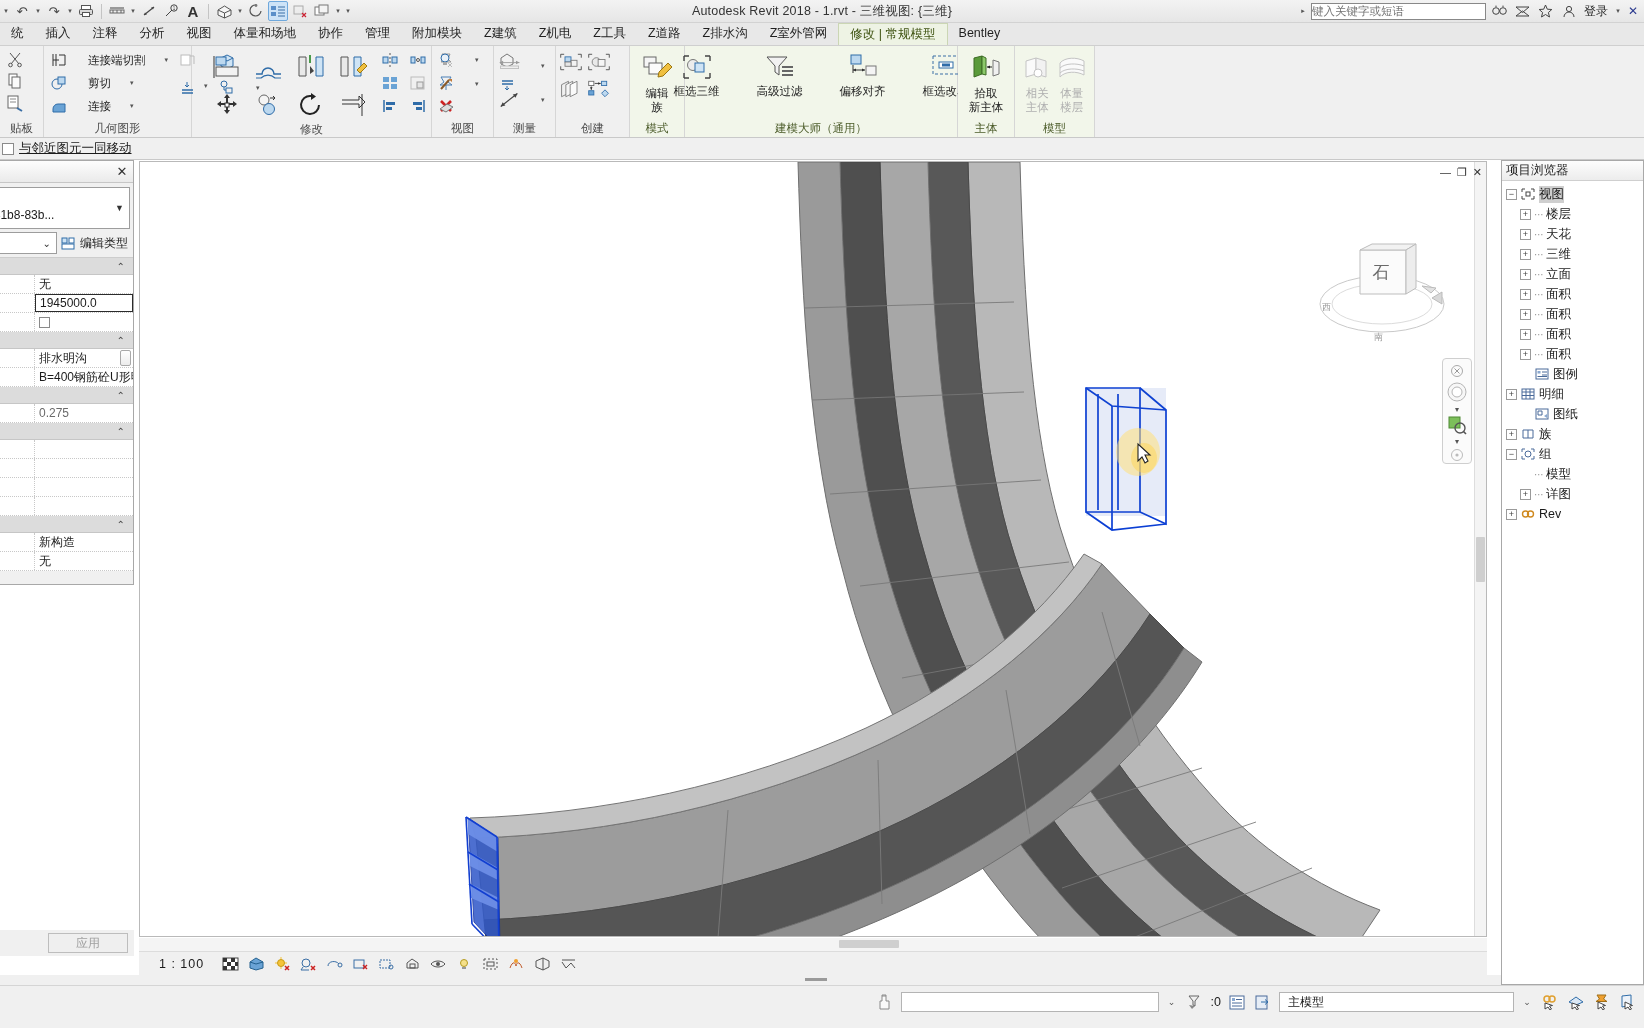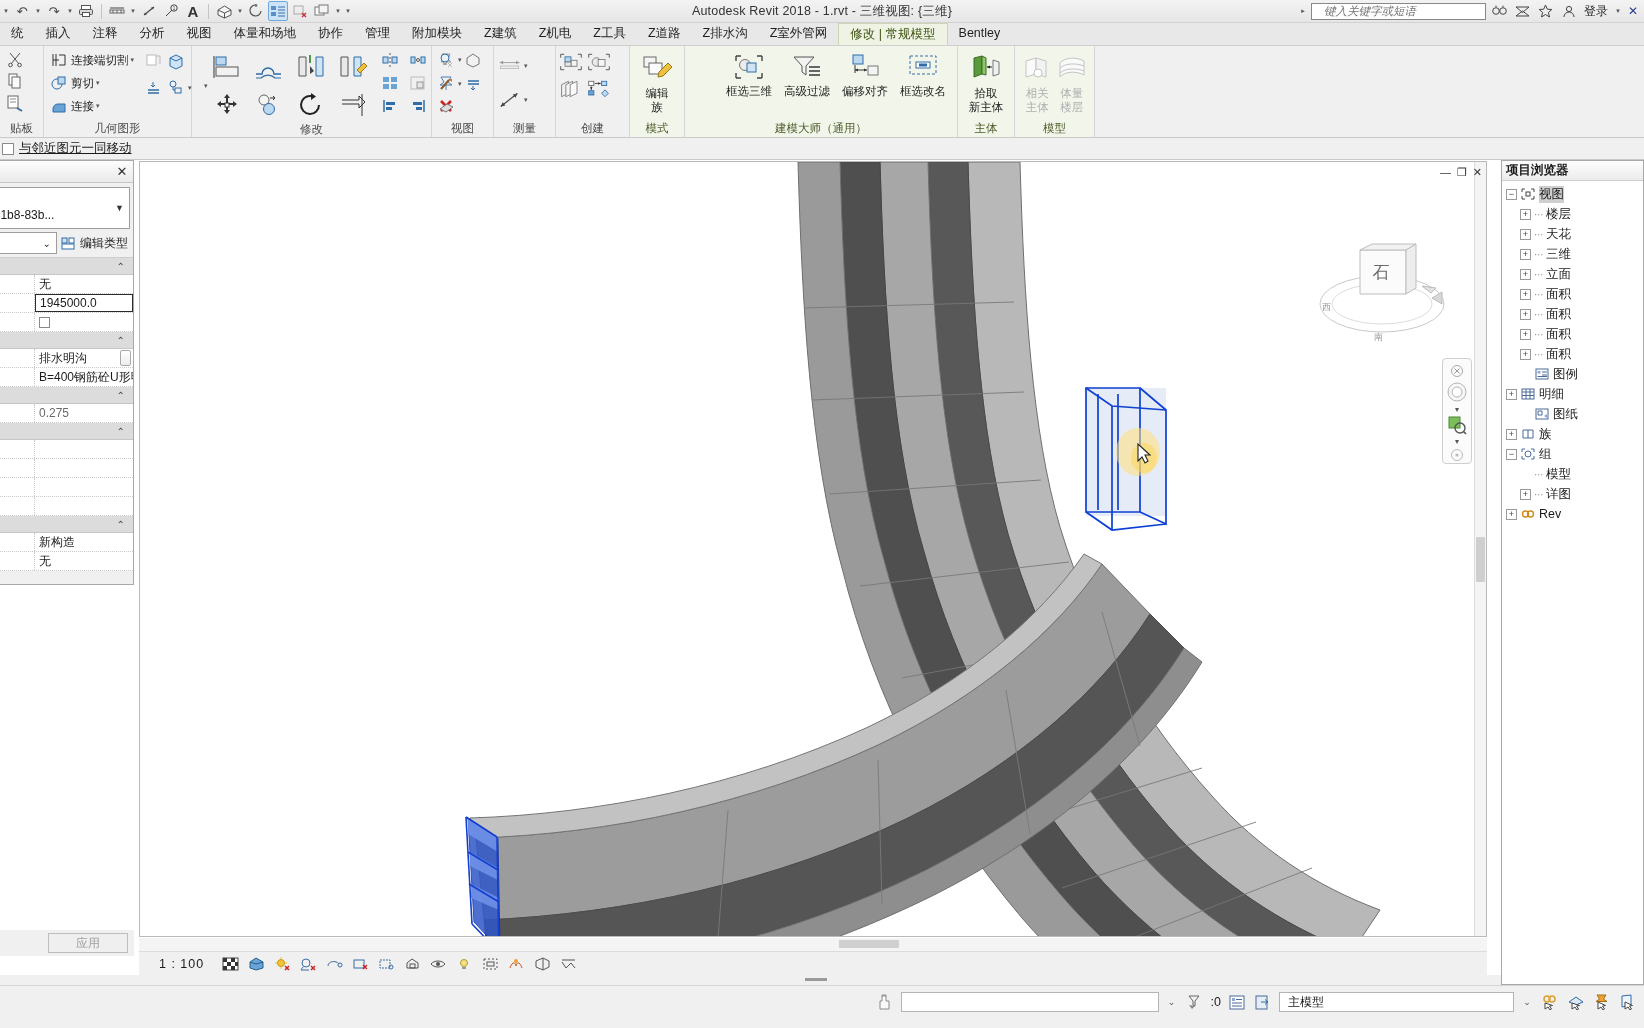--- a/index.html
+++ b/index.html
@@ -31,21 +31,21 @@
   .qcaret { font-size: 7px; color: #555; width: 8px; text-align: center; }
   .apptitle {
     position: absolute; left: 0; right: 0; text-align: center;
     font-size: 12.5px; color: #333; letter-spacing: .2px; pointer-events: none;
   }
   .title-right {
     margin-left: auto; display: flex; align-items: center; gap: 4px; padding-right: 4px; height: 23px;
   }
   .searchbox {
     width: 175px; height: 17px; border: 1px solid #888; background: #fff;
-    font-size: 11.5px; font-style: italic; color: #9a9a9a; padding: 0 12px;
+    font-size: 11.5px; color: #9a9a9a; padding: 0 0;
     line-height: 15px;
   }
   .tricon { width: 19px; height: 19px; display:flex; align-items:center; justify-content:center; color:#3c3c3c; font-size: 13px;}
   .loginlbl { font-size: 12px; color: #2b2b2b; padding: 0 2px; }
   .winbtn { width: 14px; height: 16px; display:flex;align-items:center;justify-content:center; color:#2b3a8f; font-size:12px;}
 
   
   .ribbon-tabs {
     position: absolute; left: 0; top: 23px; width: 1644px; height: 23px;
     background: #e8e8e8; border-bottom: 1px solid #cfcfcf;
@@ -67,21 +67,21 @@
     display: flex; align-items: stretch;
   }
   .rpanel { position: relative; display: flex; flex-direction: column; border-right: 1px solid #d6d6d6; }
   .rpanel.green { background: #f2f6ea; }
   .rpanel-body { flex: 1; display: flex; align-items: flex-start; padding: 4px 5px 0 5px; }
   .rpanel-title {
     height: 16px; font-size: 11.5px; color: #4a4a4a; text-align: center; line-height: 15px;
   }
   .rpanel.green .rpanel-title { color: #4c5c2a; }
   .icon-col { display: flex; flex-direction: column; gap: 2px; }
-  .icon-row { display: flex; align-items: center; gap: 2px; }
+  .icon-row { display: flex; align-items: center; gap: 19px; }
   .ic {
     width: 24px; height: 24px; display: flex; align-items: center; justify-content: center;
   }
   .ic.sm { width: 20px; height: 20px; }
   .ic.big { width: 34px; height: 34px; }
   .lbl-sm { font-size: 11.5px; color: #1f1f1f; white-space: nowrap; }
   .caret { font-size: 7px; color: #555; }
   .bigbtn {
     display:flex; flex-direction: column; align-items:center; justify-content:flex-start;
     width: 58px; padding-top: 2px;
@@ -179,21 +179,21 @@
   }
   .hthumb { position:absolute; left: 700px; top:2px; width: 60px; height:8px; background:#cfcfcf; border-radius:1px;}
 
   
   .browser {
     position: absolute; left: 1501px; top: 160px; width: 143px; height: 825px;
     background: #f4f4f4; border: 1px solid #a8a8a8; overflow: hidden;
   }
   .browser-title {
     height: 20px; background: linear-gradient(#fdfdfd,#ececec); border-bottom:1px solid #cfcfcf;
-    display:flex; align-items:center; padding-left:4px; font-size: 12.5px; color:#1b1b1b;font-weight:bold;
+    display:flex; align-items:center; padding-left:4px; font-size: 12.5px; color:#1b1b1b;
   }
   .tree { padding: 3px 0 0 2px; font-size: 12.5px; color:#1b1b1b; background:#fff; height: 803px;}
   .tnode { display:flex; align-items:center; height: 20px; white-space: nowrap; }
   .tbox {
     width: 11px; height: 11px; border: 1px solid #9a9a9a; background:#fff; font-size: 9px;
     display:flex; align-items:center;justify-content:center; color:#444; margin-right: 3px; line-height: 9px;
   }
   .tbox.empty { border:none; background:none; }
   .tdots { width: 12px; color:#9a9a9a; font-size: 10px; letter-spacing:1px; overflow:hidden;}
   .tico { width: 16px; height: 14px; display:flex;align-items:center;justify-content:center; margin-right:3px;}
@@ -744,21 +744,21 @@
               </svg>
           </div>
           <div class="bl">编辑</div>
           <div class="bl">族</div>
         </div>
       </div>
       <div class="rpanel-title">模式</div>
     </div>
 
     <div class="rpanel green" style="width:273px;">
-      <div class="rpanel-body" style="justify-content:flex-end; padding-top:2px;">
+      <div class="rpanel-body" style="justify-content:center; padding-top:2px;gap:37px;">
         <div class="bigbtn">
           <div class="ic big">
             <svg width="32" height="28" viewBox="0 0 32 28">
                 <path d="M3 3 l0 5 M3 3 l5 0 M29 3 l0 5 M29 3 l-5 0 M3 25 l0 -5 M3 25 l5 0 M29 25 l0 -5 M29 25 l-5 0" stroke="#444" stroke-width="1.4"></path>
                 <circle cx="12" cy="12" r="5.5" fill="#ececec" stroke="#777"></circle>
                 <rect x="14" y="10" width="9" height="9" fill="#cfe4f5" stroke="#2f6ca8"></rect>
               </svg>
           </div>
           <div class="bl">框选三维</div>
         </div>

